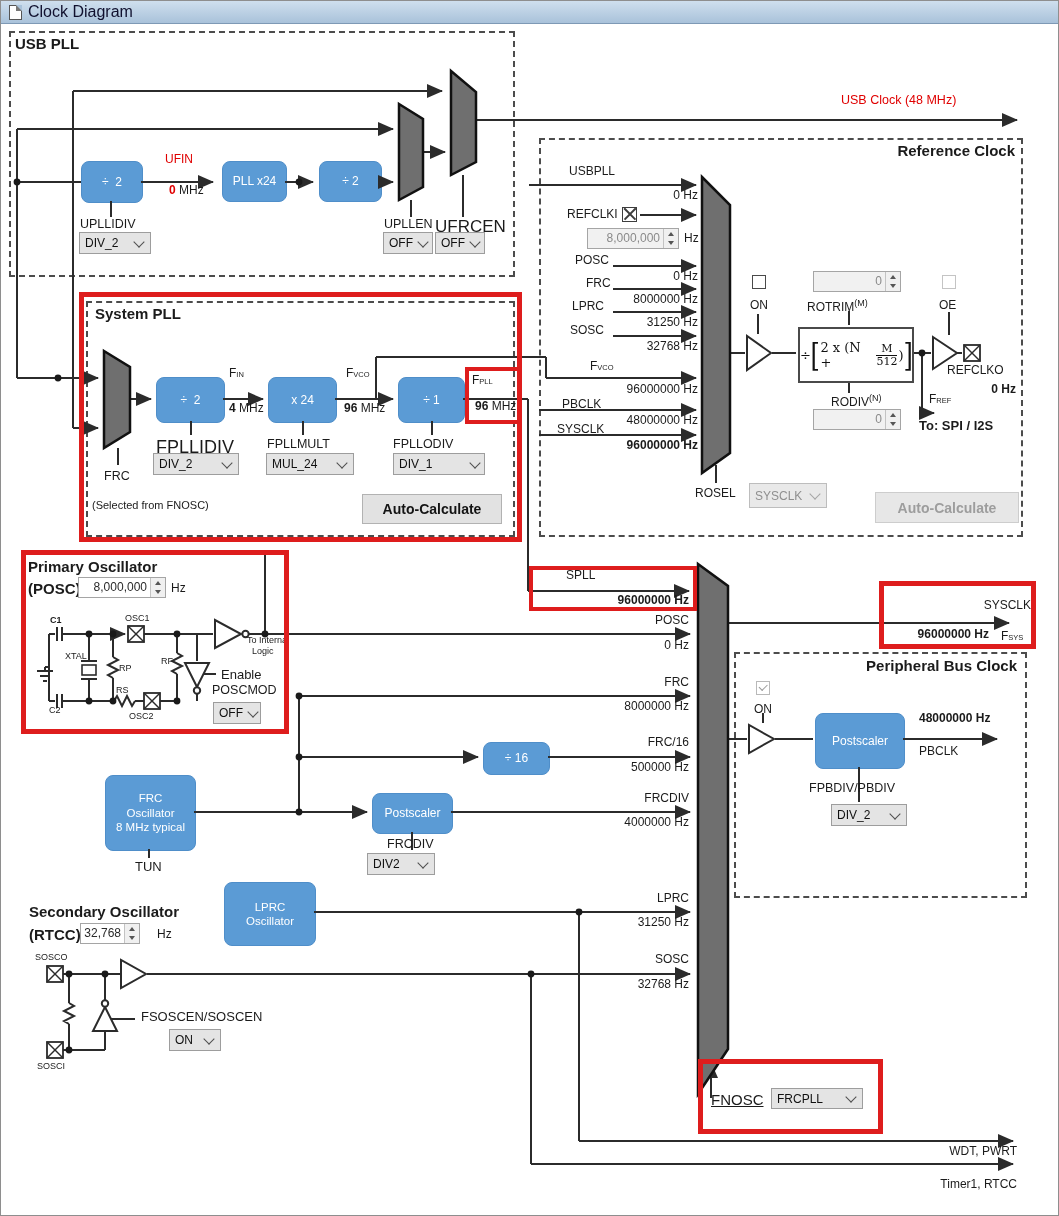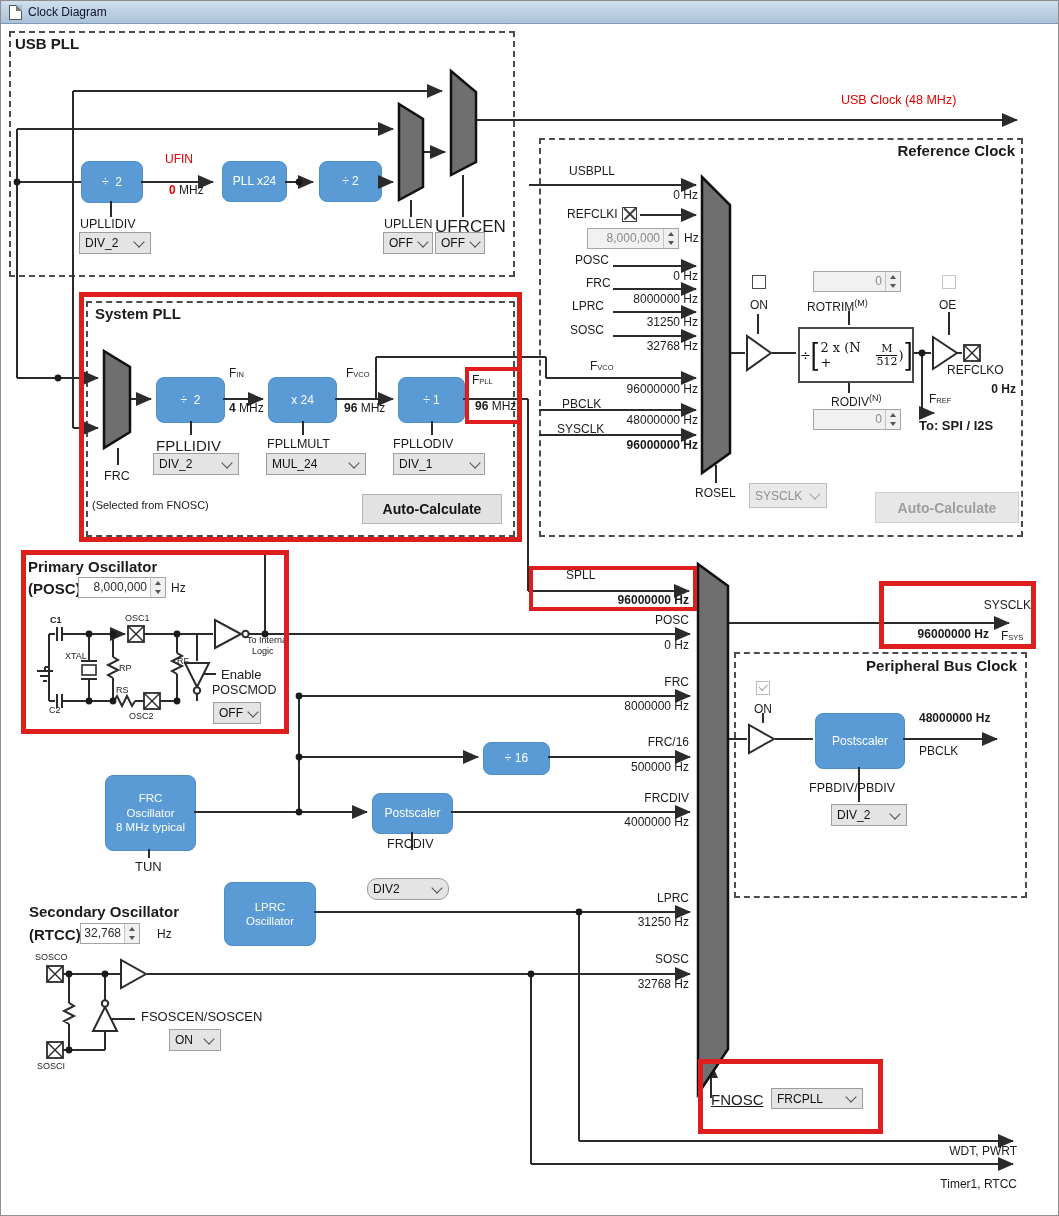--- a/index.html
+++ b/index.html
@@ -3,21 +3,21 @@
 <meta charset="utf-8">
 <style>
   html,body{margin:0;padding:0;background:#fff;}
   .stage{position:relative;width:1059px;height:1216px;background:#fff;border:1px solid #8e8e8e;box-sizing:border-box;
          font-family:"Liberation Sans",sans-serif;overflow:hidden;}
   
   .titlebar{position:absolute;left:0;top:0;width:100%;height:22px;
     background:linear-gradient(#cfdfee,#a9c2da);border-bottom:1px solid #7e99b5;display:flex;align-items:center;z-index:8;}
   .doc-icon{width:11px;height:13px;background:#fff;border:1px solid #555;margin:0 6px 0 8px;position:relative;}
   .doc-icon:after{content:"";position:absolute;right:-1px;top:-1px;border:3px solid;border-color:#a9c2da #a9c2da #777 #777;}
-  .titletxt{font-size:12px;color:#10102e;}
+  .titletxt{font-size:16px;color:#10102e;}
   
   .t{position:absolute;font-size:12px;color:#1b1b1b;white-space:nowrap;z-index:4;}
   .t9{font-size:9px;}.t11{font-size:11px;}.t13{font-size:13px;}.t15b{font-size:15px;font-weight:bold;}
   .b{font-weight:bold;}.ra{text-align:right;}
   .red-t{color:#e00000;}
   .sub{font-size:7.5px;}
   .sup{font-size:9px;vertical-align:5px;}
   
   .dash{position:absolute;border:2px dashed #4c4c4c;z-index:1;}
   
@@ -436,27 +436,27 @@
   </div>
   <div class="t" style="left:343px;top:400px;">
     <span class="b">96</span> <span>MHz</span>
   </div>
   <div class="t" style="left:471px;top:372px;">
     <span>F</span><span class="sub">PLL</span>
   </div>
   <div class="t" style="left:474px;top:398px;">
     <span class="b">96</span> <span>MHz</span>
   </div>
-  <div class="t" style="left:155px;top:436px;font-size:15px;">FPLLIDIV</div>
+  <div class="t" style="left:155px;top:436px;font-size:18px;">FPLLIDIV</div>
   <div class="dd" style="left:152px;top:452px;width:86px;">
     <span>DIV_2</span>
       <span class="chev"></span>
   </div>
   <div class="t" style="left:266px;top:436px;font-size:12.5px;">FPLLMULT</div>
-  <div class="dd" style="left:265px;top:452px;width:100px;">
+  <div class="dd" style="left:265px;top:452px;width:88px;">
     <span>MUL_24</span>
       <span class="chev"></span>
   </div>
   <div class="t" style="left:392px;top:436px;font-size:12.5px;">FPLLODIV</div>
   <div class="dd" style="left:392px;top:452px;width:92px;gap:33px;">
     <span>DIV_1</span>
       <span class="chev"></span>
   </div>
   <div class="t t11" style="left:91px;top:498px;">(Selected from FNOSC)</div>
   <div class="btn" style="left:361px;top:493px;width:138px;height:28px;">Auto-Calculate</div>
@@ -475,21 +475,21 @@
       </span>
   </div>
   <div class="t" style="left:170px;top:580px;">Hz</div>
   <div class="t t9" style="left:49px;top:614px;font-weight:bold;">C1</div>
   <div class="t t9" style="left:48px;top:704px;">C2</div>
   <div class="t t9" style="left:124px;top:612px;">OSC1</div>
   <div class="t t9" style="left:128px;top:710px;">OSC2</div>
   <div class="t t9" style="left:64px;top:650px;">XTAL</div>
   <div class="t t9" style="left:118px;top:662px;">RP</div>
   <div class="t t9" style="left:115px;top:684px;">RS</div>
-  <div class="t t9" style="left:176px;top:655px;">RF</div>
+  <div class="t t9" style="left:160px;top:655px;">RF</div>
   <div class="t t9" style="left:246px;top:634px;">To Internal</div>
   <div class="t t9" style="left:251px;top:645px;">Logic</div>
   <div class="t t13" style="left:220px;top:666px;">Enable</div>
   <div class="t" style="left:211px;top:682px;font-size:12.5px;">POSCMOD</div>
   <div class="dd" style="left:212px;top:701px;width:48px;">
     <span>OFF</span>
       <span class="chev"></span>
   </div>
 
   <div class="t" style="left:533px;top:567px;margin-left:32px;">SPLL</div>
@@ -502,21 +502,21 @@
   <div class="t ra" style="left:608px;top:759px;width:80px;">500000 Hz</div>
   <div class="t ra" style="left:613px;top:790px;width:75px;">FRCDIV</div>
   <div class="t ra" style="left:593px;top:814px;width:95px;">4000000 Hz</div>
   <div class="t ra" style="left:628px;top:890px;width:60px;">LPRC</div>
   <div class="t ra" style="left:608px;top:914px;width:80px;">31250 Hz</div>
   <div class="t ra" style="left:628px;top:951px;width:60px;">SOSC</div>
   <div class="t ra" style="left:608px;top:976px;width:80px;">32768 Hz</div>
 
   <div class="t t13" style="left:134px;top:858px;">TUN</div>
   <div class="t" style="left:386px;top:836px;font-size:12.5px;">FRCDIV</div>
-  <div class="dd" style="left:366px;top:877px;width:82px;border-radius:10px;">
+  <div class="dd" style="left:366px;top:852px;width:68px;">
     <span>DIV2</span>
       <span class="chev"></span>
   </div>
 
   <div class="t t15b" style="left:28px;top:902px;">Secondary Oscillator</div>
   <div class="t t15b" style="left:28px;top:925px;">(RTCC)</div>
   <div class="spin" style="left:79px;top:922px;width:60px;">
     <span class="val">32,768</span>
     <span class="ud">
         <span class="u">

